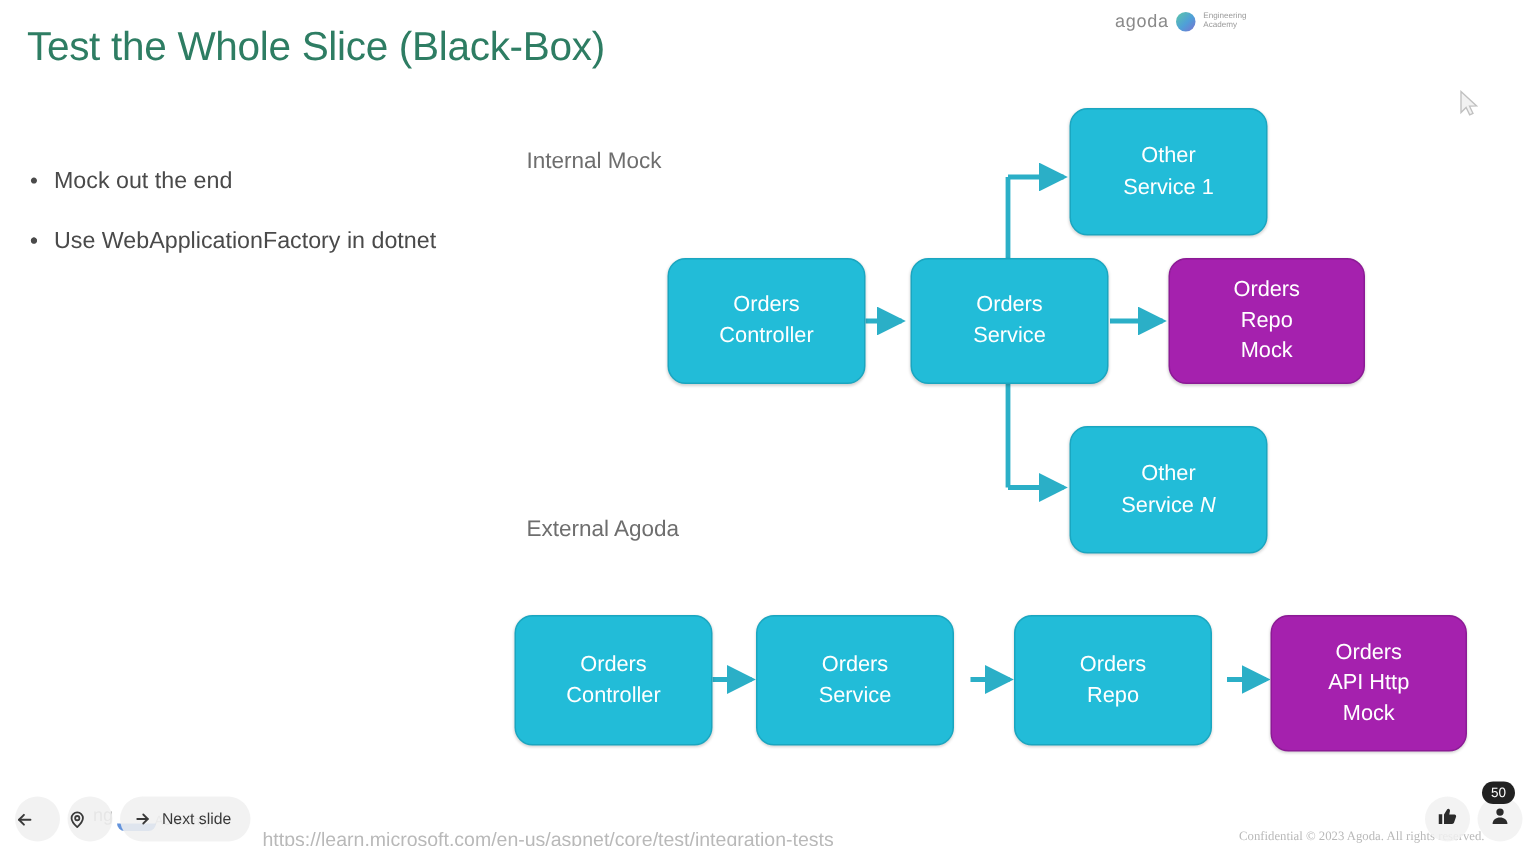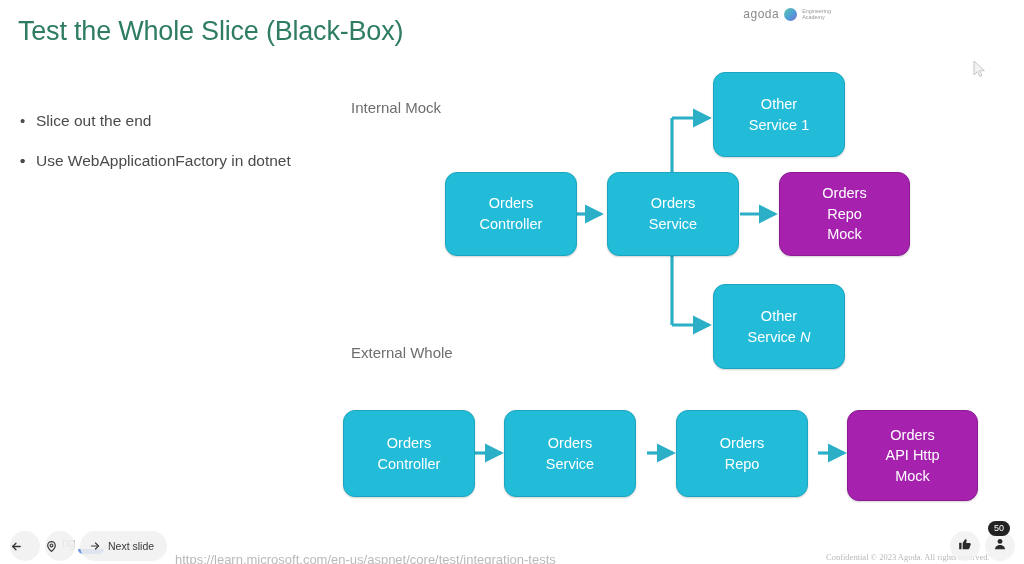--- a/index.html
+++ b/index.html
@@ -206,21 +206,21 @@
       <span class="logo-sub" style="display:block">Engineering</span>
       <span class="logo-sub" style="display:block">Academy</span>
     </span>
   </div>
 
   <div class="slide-title">Test the Whole Slice (Black-Box)</div>
 
   <div class="bullets">
     <div class="bullet">
       <span class="dot">•</span>
-      <span>Slice out the end</span>
+      <span>Mock out the end</span>
     </div>
     <div class="bullet">
       <span class="dot">•</span>
     </div>
     <div class="bullet">
       <span class="dot">•</span>
       <span>Use WebApplicationFactory in dotnet</span>
     </div>
   </div>
 
@@ -244,21 +244,21 @@
 
         <line x1="672" y1="325" x2="709" y2="325" marker-end="url(#ah)"></line>
 
         <line x1="475" y1="453" x2="501" y2="453" marker-end="url(#ah)"></line>
         <line x1="647" y1="453" x2="673" y2="453" marker-end="url(#ah)"></line>
         <line x1="818" y1="453" x2="844" y2="453" marker-end="url(#ah)"></line>
       </g>
     </svg>
 
     <div class="dlabel" style="left:351px; top:99px;">Internal Mock</div>
-    <div class="dlabel" style="left:351px; top:344px;">External Whole</div>
+    <div class="dlabel" style="left:351px; top:344px;">External Agoda</div>
 
     <div class="node cyan" style="left:445px; top:172px; width:132px; height:84px;">
       <span class="lbl">
           <span style="display: block;">Orders</span>
           <span style="display: block;">Controller</span>
         </span>
     </div>
 
     <div class="node cyan" style="left:607px; top:172px; width:132px; height:84px;">
       <span class="lbl">

